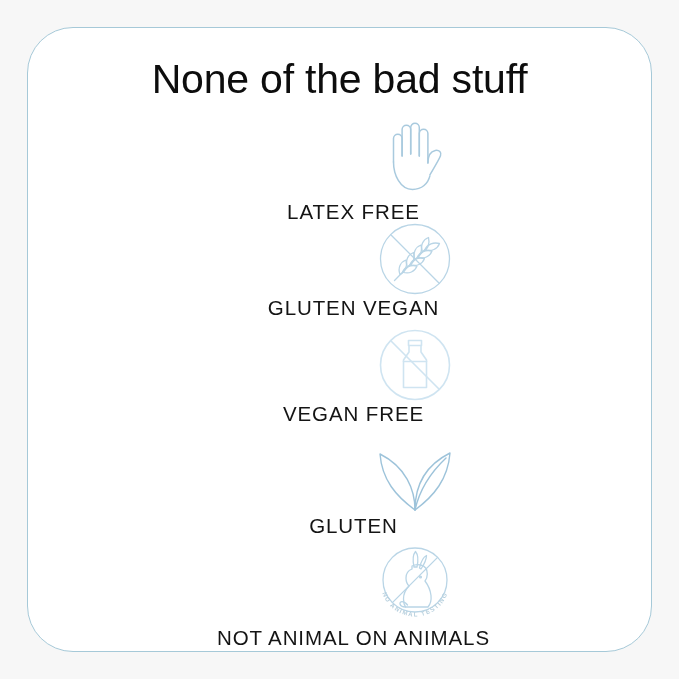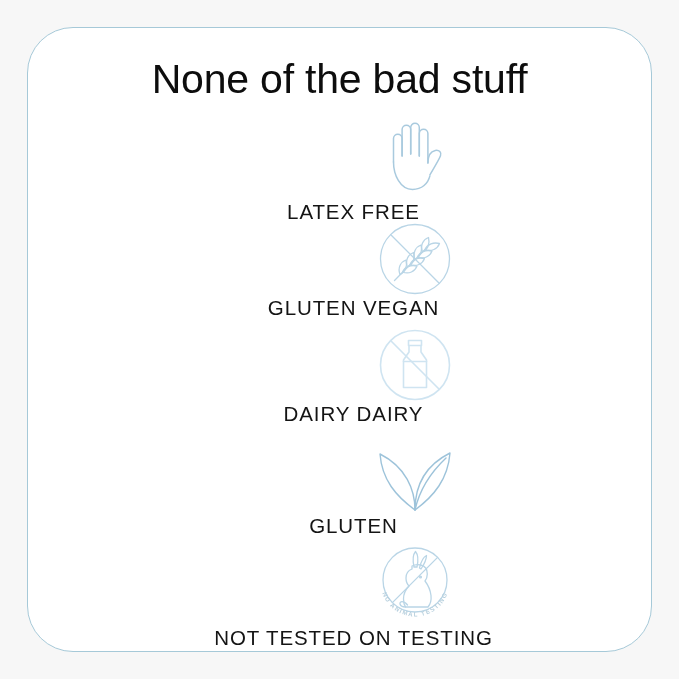--- a/index.html
+++ b/index.html
@@ -172,21 +172,21 @@
         <div class="claim-icon">
           <svg width="74" height="74" viewBox="0 0 74 74">
             <circle class="ico-stroke-pale" cx="37" cy="37" r="34.5"></circle>
             <line class="ico-stroke-pale" x1="12.8" y1="12.8" x2="61.2" y2="61.2"></line>
 
             <path class="ico-stroke-pale" d="M30.5 12.5 h13 v5 h-13z"></path>
             <path class="ico-stroke-pale" d="M31 17.5 v6.5 l-5.5 8 v27.5 h23 V32 l-5.5-8 v-6.5"></path>
             <line class="ico-stroke-pale" x1="25.5" y1="33.5" x2="48.5" y2="33.5"></line>
           </svg>
         </div>
-        <div class="claim-label">DAIRY DAIRY</div>
+        <div class="claim-label">VEGAN FREE</div>
       </div>
 
       <div class="claim-row">
         <div class="claim-icon">
           <svg width="78" height="80" viewBox="0 0 78 80">
             <path class="ico-stroke-vegan" d="M39 76 C39 56 30 33 4 20 C6 46 20 62 39 76z"></path>
             <path class="ico-stroke-vegan" d="M39 76 C39 54 48 32 74 19 C72 45 58 62 39 76z"></path>
             <path class="ico-stroke-vegan" d="M39 76 C43 58 53 40 70 24"></path>
           </svg>
         </div>
@@ -206,18 +206,18 @@
             <circle class="ico-stroke-thin" cx="47.5" cy="37" r="0.9"></circle>
 
             <defs>
               <path id="ringpath" d="M7.5 42 a34.5 34.5 0 0 0 69 0" fill="none"></path>
             </defs>
             <text class="ring-text">
               <textPath href="#ringpath" startOffset="50%" text-anchor="middle">NO ANIMAL TESTING</textPath>
             </text>
           </svg>
         </div>
-        <div class="claim-label">NOT TESTED ON TESTING</div>
+        <div class="claim-label">NOT ANIMAL ON ANIMALS</div>
       </div>
 
     </div>
   </div>
 </div>
 
 </body></html>

